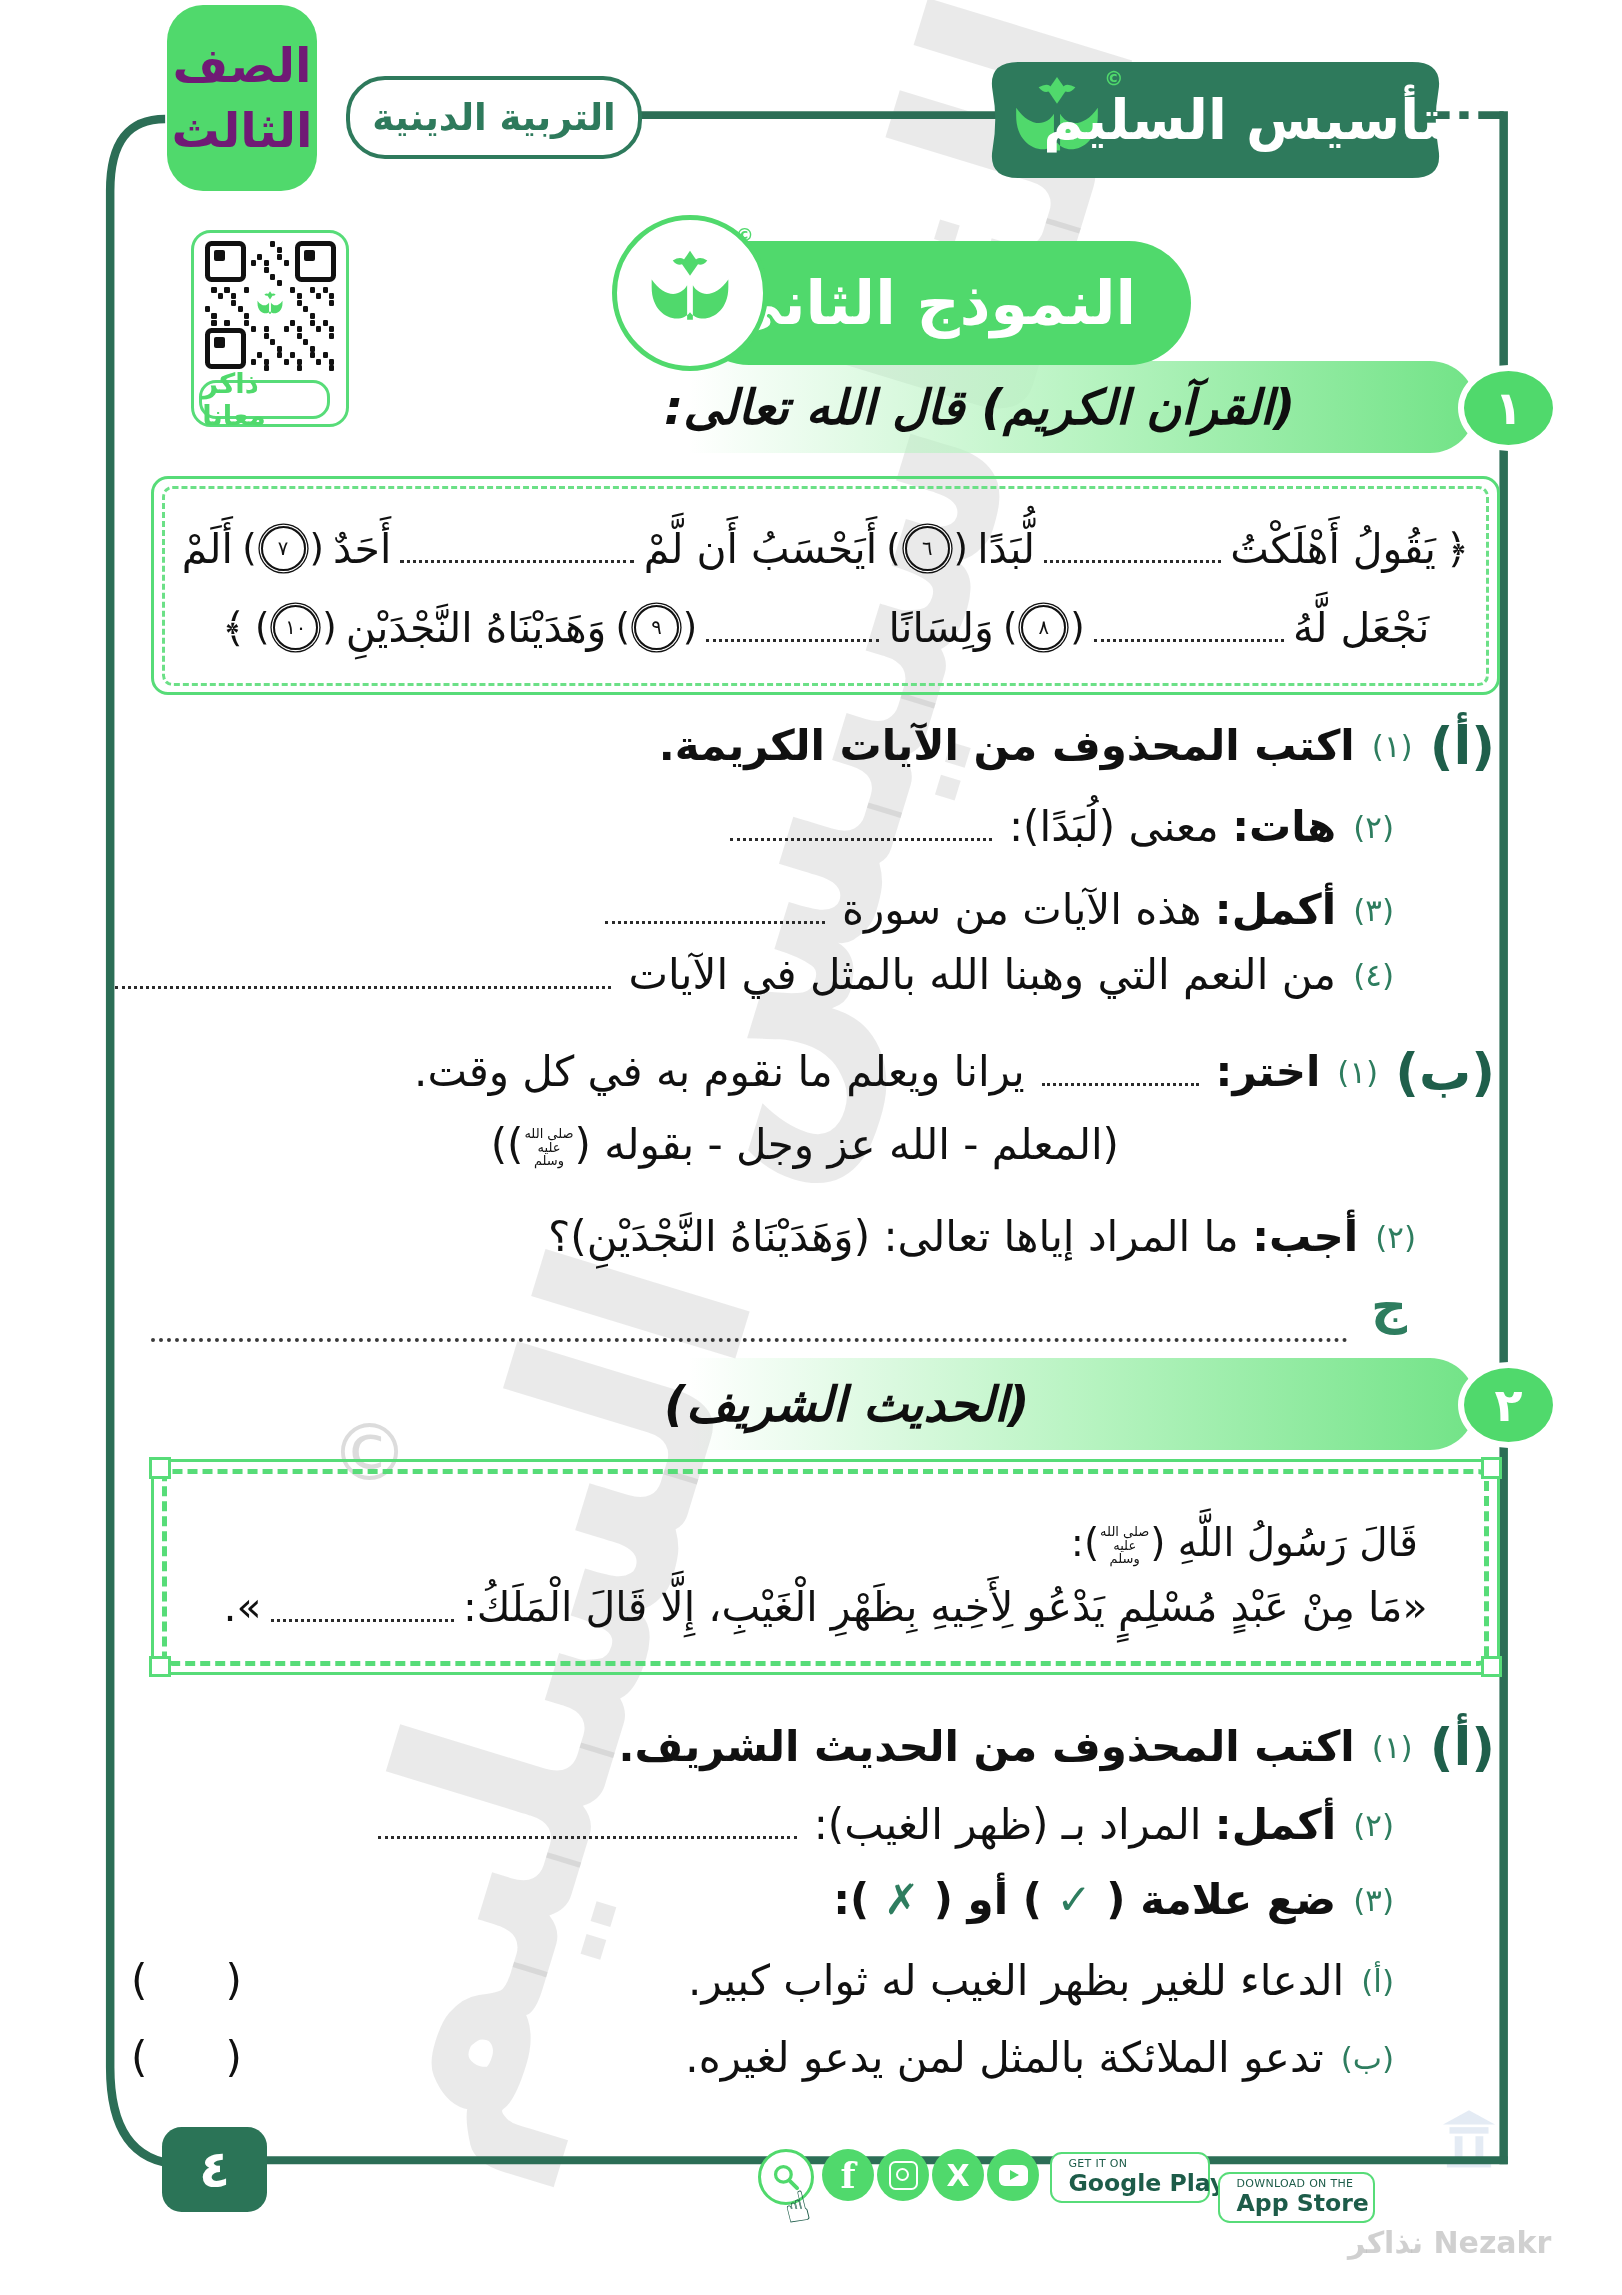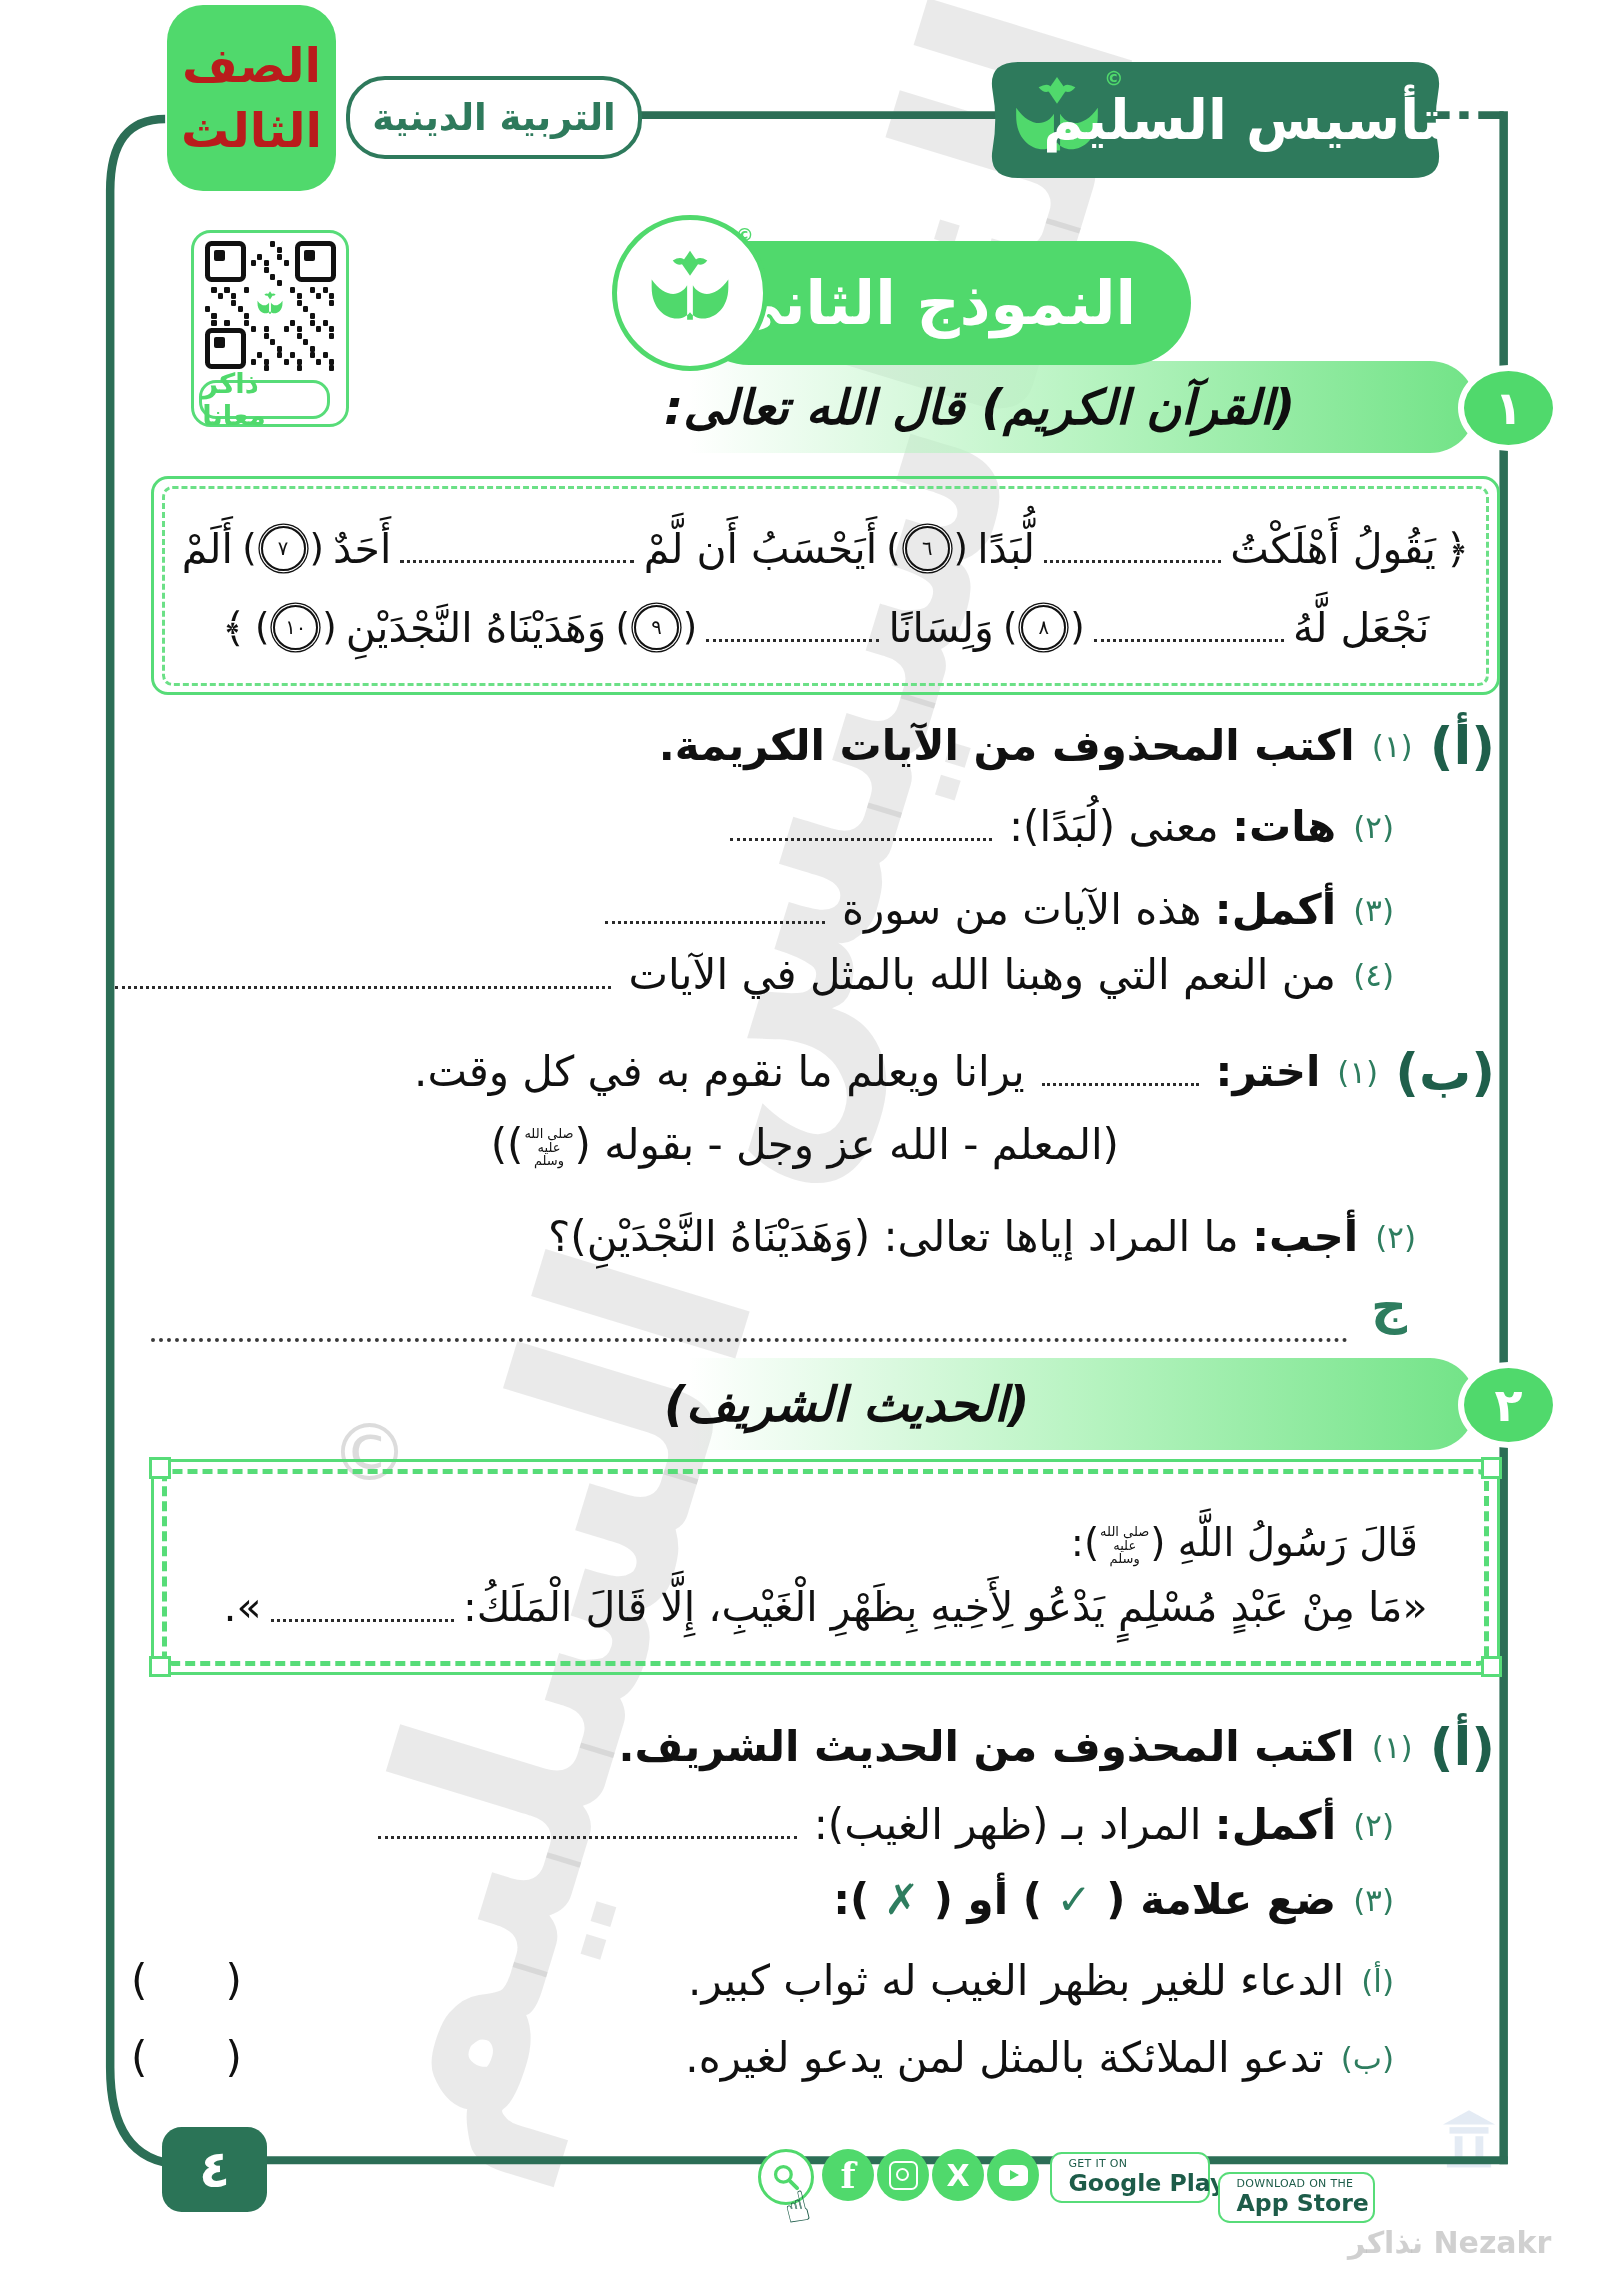--- a/index.html
+++ b/index.html
@@ -13,23 +13,23 @@
     transform:rotate(-73deg);white-space:nowrap;z-index:1;}
   .wm-copy{position:absolute;left:330px;top:1407px;font-size:79px;color:rgba(140,140,140,0.30);z-index:1;}
   .wm-br{position:absolute;left:1348px;top:2225px;font-size:30px;font-weight:bold;
     color:rgba(170,170,170,0.55);z-index:3;}
   .wm-building{position:absolute;left:1443px;top:2110px;opacity:.28;z-index:1;}
 
   
   .frame{position:absolute;left:0;top:0;z-index:2;}
 
   
-  .grade-badge{left:167px;top:5.2px;width:169px;height:186px;border-radius:36px;background:#50d96c;
+  .grade-badge{left:167px;top:5.2px;width:150px;height:186px;border-radius:36px;background:#50d96c;
     display:flex;flex-direction:column;align-items:center;justify-content:center;z-index:4;
-    color:#b91c1c;font-weight:bold;font-size:48px;line-height:1.35;text-align:center;}
+    color:#701a75;font-weight:bold;font-size:48px;line-height:1.35;text-align:center;}
   .subject-pill{left:346px;top:76px;width:288px;height:75px;border-radius:39px;background:#fff;
     border:4.6px solid #2e7a5c;display:flex;align-items:center;justify-content:center;z-index:4;
     color:#2e7a5c;font-weight:bold;font-size:37px;}
   .logo-badge{left:988px;top:62px;width:455px;height:116px;z-index:4;}
   .logo-badge .bg{position:absolute;left:0;top:0;}
   .logo-badge .brand{position:absolute;right:26px;top:11.8px;width:308px;height:92px;display:flex;
     align-items:center;justify-content:center;color:#fff;font-weight:bold;font-size:55px;white-space:nowrap;}
   .logo-badge .mark{position:absolute;left:19.6px;top:10.5px;}
   .logo-badge .cp{position:absolute;left:116px;top:5.2px;color:#50d96c;font-size:19.6px;font-weight:bold;}
 

